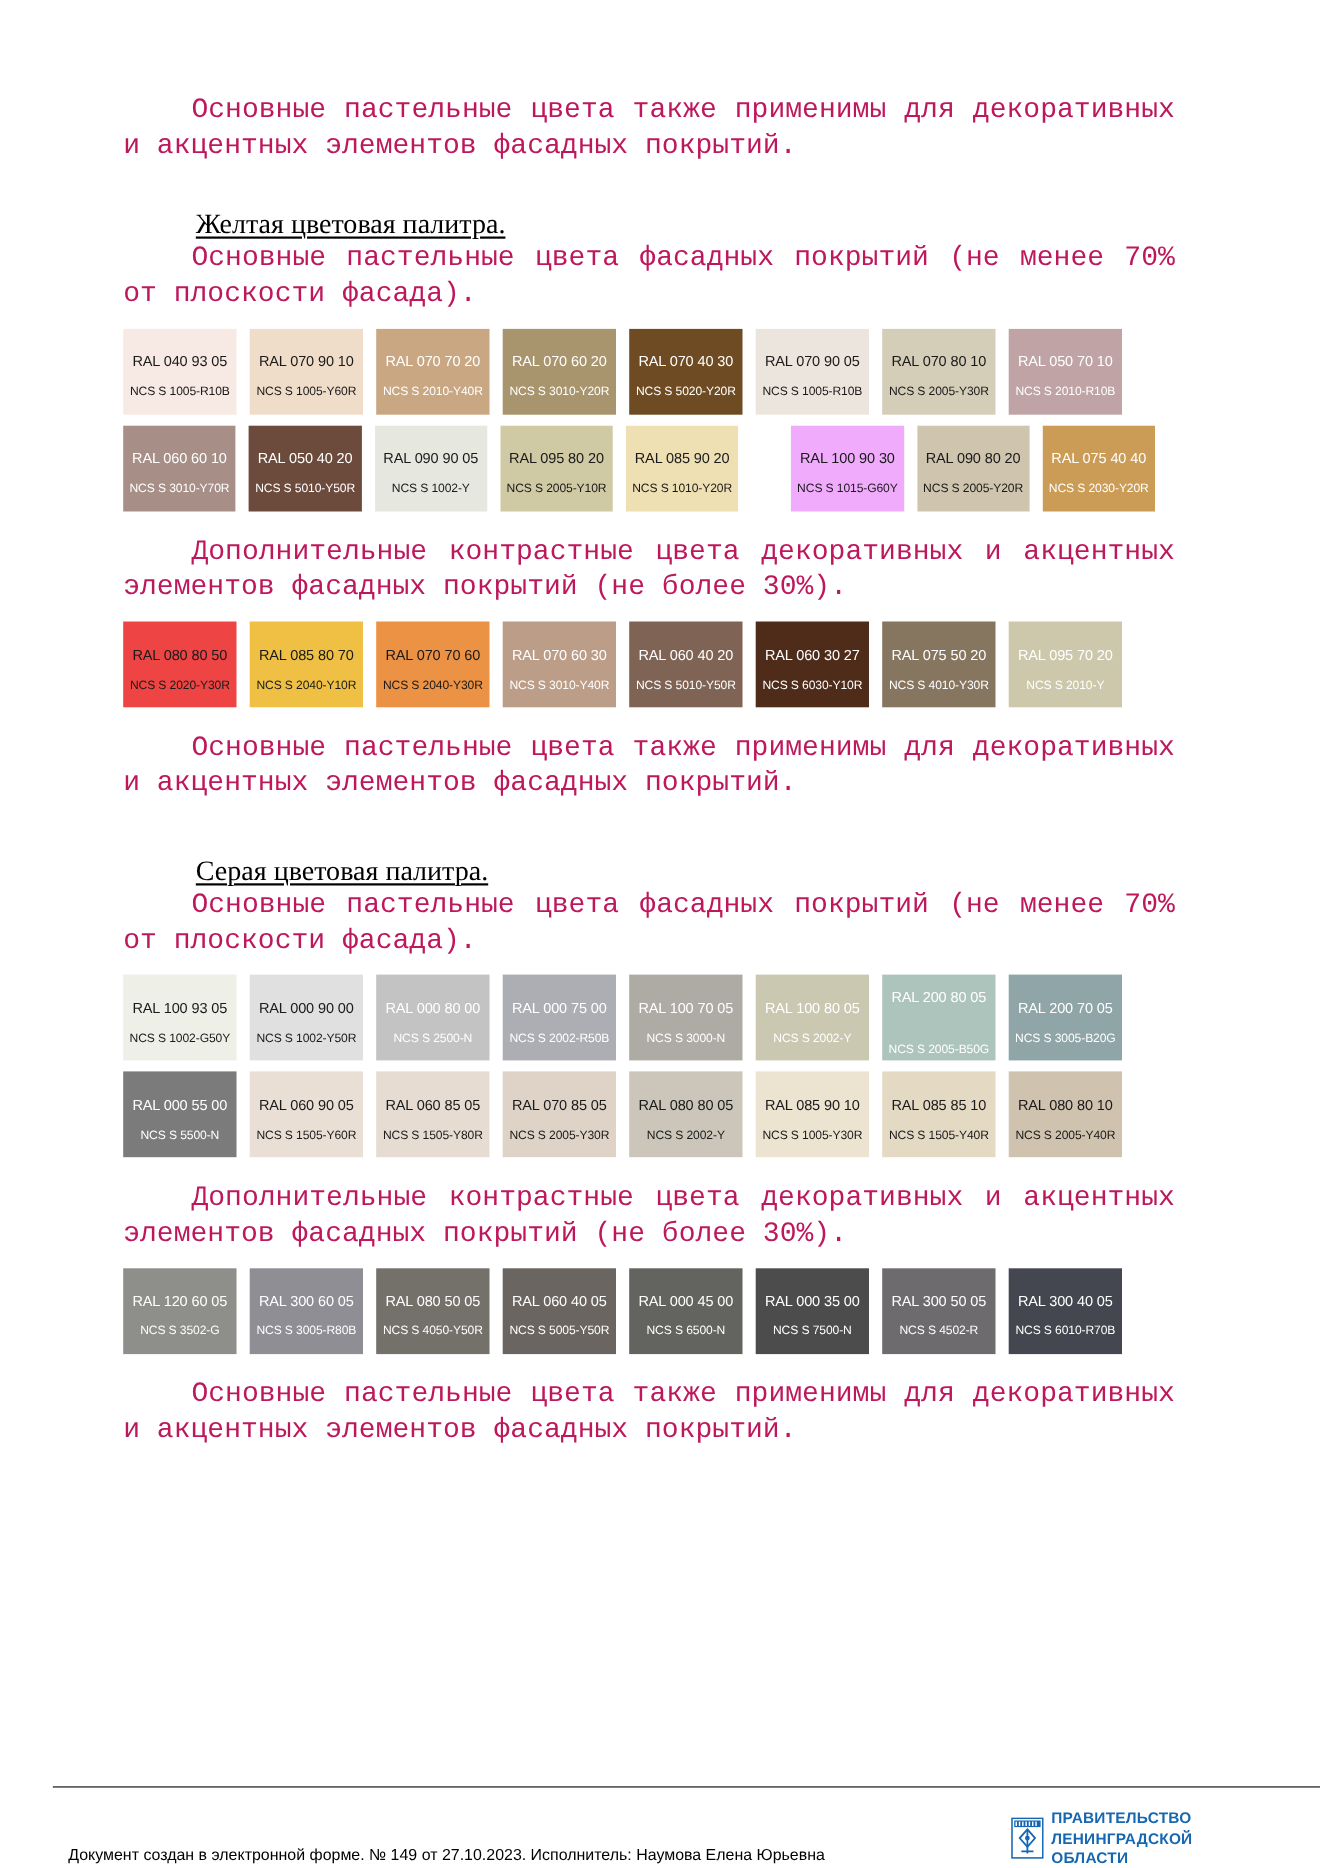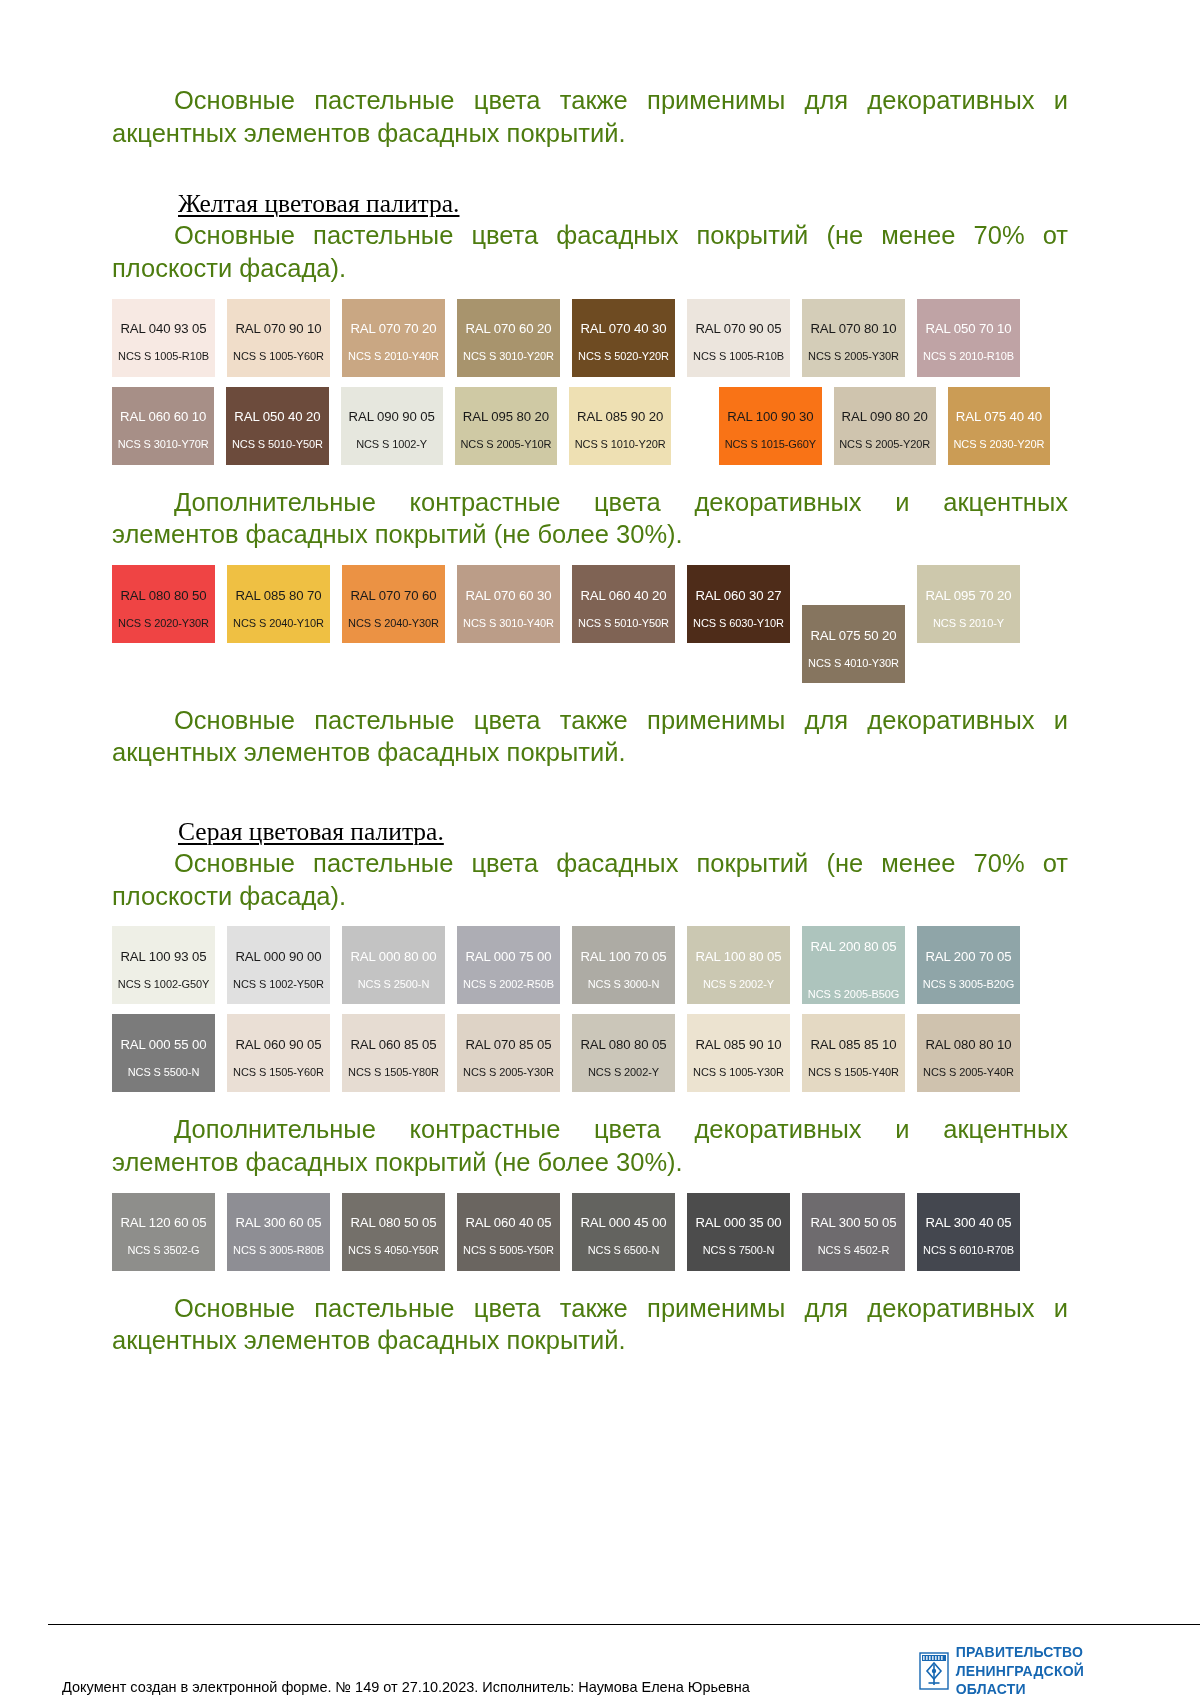--- a/index.html
+++ b/index.html
@@ -15,25 +15,25 @@
   .page {
     position: relative;
     width: 1200px;
     height: 1698px;
     padding: 0;
   }
   .content {
     padding: 84px 132px 0 112px;
   }
   p.body-text {
-    font-family: Liberation Sans, sans-serif;
+    font-family: Liberation Mono, monospace;
     font-size: 25.5px;
     line-height: 1.28;
     margin: 0;
-    color: #4d7c0f;
+    color: #be185d;
     text-align: justify;
     text-indent: 62px;
     -webkit-hyphens: none;
     hyphens: none;
   }
   .gap-sm { height: 21px; }
   .gap-md { height: 40px; }
   .gap-lg { height: 48px; }
   h2.palette-title {
     font-family: "Liberation Serif", serif;
@@ -189,21 +189,21 @@
             <div class="ncs">NCS S 1002-Y</div>
           </div>
           <div class="swatch" style="background: rgb(207, 201, 164); color: rgb(26, 26, 26);">
             <div class="ral">RAL 095 80 20</div>
             <div class="ncs">NCS S 2005-Y10R</div>
           </div>
           <div class="swatch" style="background: rgb(238, 224, 179); color: rgb(26, 26, 26);">
             <div class="ral">RAL 085 90 20</div>
             <div class="ncs">NCS S 1010-Y20R</div>
           </div>
-          <div class="swatch" style="background: #f97316; color: rgb(26, 26, 26); margin-left: 36px;">
+          <div class="swatch" style="background: #f0abfc; color: rgb(26, 26, 26); margin-left: 36px;">
             <div class="ral">RAL 100 90 30</div>
             <div class="ncs">NCS S 1015-G60Y</div>
           </div>
           <div class="swatch" style="background: rgb(207, 196, 174); color: rgb(26, 26, 26);">
             <div class="ral">RAL 090 80 20</div>
             <div class="ncs">NCS S 2005-Y20R</div>
           </div>
           <div class="swatch" style="background: rgb(203, 156, 85); color: rgb(255, 255, 255);">
             <div class="ral">RAL 075 40 40</div>
             <div class="ncs">NCS S 2030-Y20R</div>
@@ -234,21 +234,21 @@
             <div class="ncs">NCS S 3010-Y40R</div>
           </div>
           <div class="swatch" style="background: rgb(127, 99, 84); color: rgb(255, 255, 255);">
             <div class="ral">RAL 060 40 20</div>
             <div class="ncs">NCS S 5010-Y50R</div>
           </div>
           <div class="swatch" style="background: rgb(78, 44, 25); color: rgb(255, 255, 255);">
             <div class="ral">RAL 060 30 27</div>
             <div class="ncs">NCS S 6030-Y10R</div>
           </div>
-          <div class="swatch" style="background: rgb(134, 117, 95); color: rgb(255, 255, 255); margin-top: 40px;">
+          <div class="swatch" style="background: rgb(134, 117, 95); color: rgb(255, 255, 255);">
             <div class="ral">RAL 075 50 20</div>
             <div class="ncs">NCS S 4010-Y30R</div>
           </div>
           <div class="swatch" style="background: rgb(205, 200, 172); color: rgb(255, 255, 255);">
             <div class="ral">RAL 095 70 20</div>
             <div class="ncs">NCS S 2010-Y</div>
           </div>
         </div>
     </div>
 

